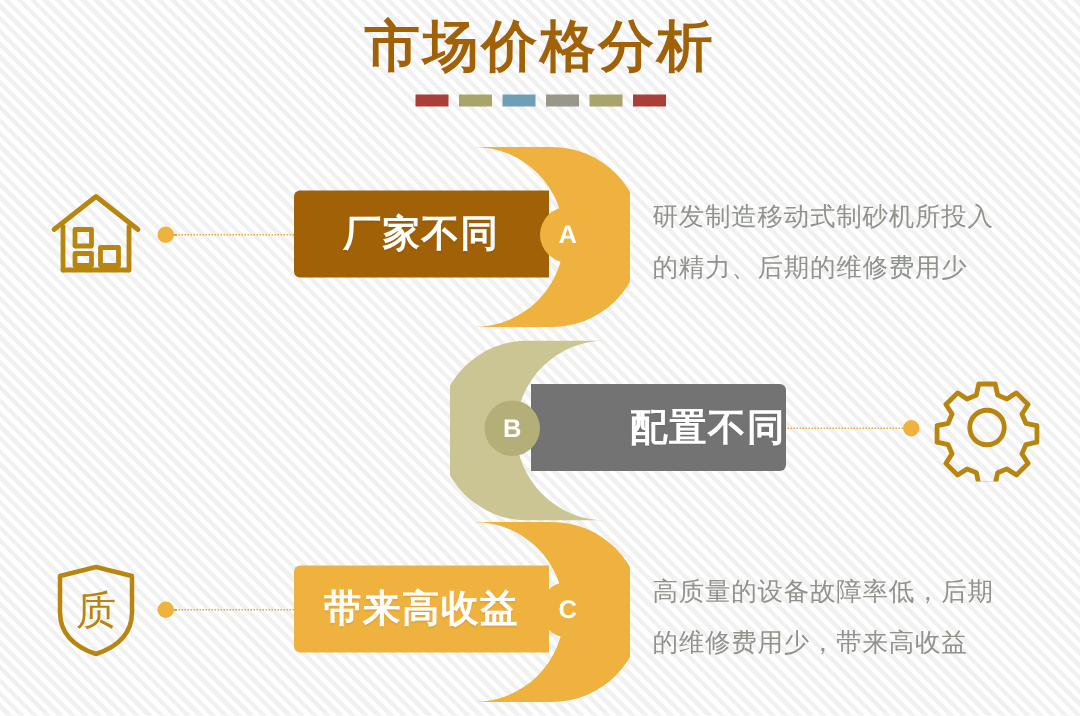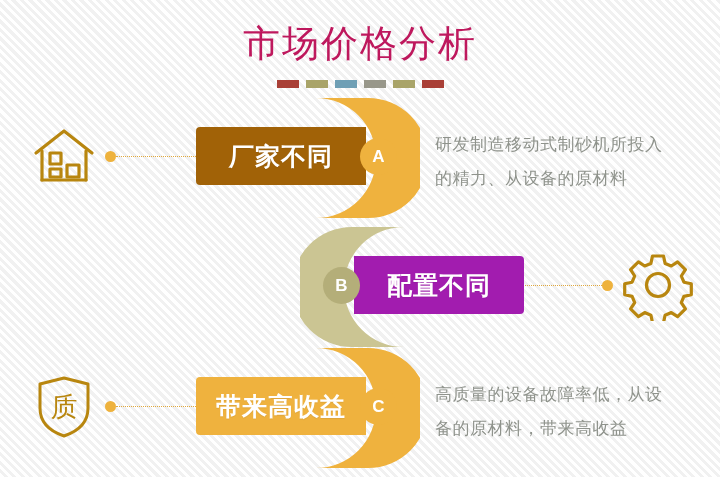--- a/index.html
+++ b/index.html
@@ -30,25 +30,25 @@
   
   .title-wrap {
     position: absolute;
     left: 0;
     top: 8px;
     width: 720px;
     text-align: center;
   }
   .title {
     font-size: 37px;
-    font-weight: normal;
+    font-weight: bold;
     letter-spacing: 2px;
-    color: #be185d;
+    color: #a16207;
     line-height: 46px;
-    margin: 13px;
+    margin: 0;
     white-space: nowrap;
   }
   .dash-row {
     margin-top: 9px;
     display: flex;
     justify-content: center;
     gap: 7px;
   }
   .dash {
     width: 22px;
@@ -159,21 +159,21 @@
   .row-a .connector { left: 105px; width: 105px; }
   .row-a .cluster  { left: 196px; width: 224px; }
   .row-a .bar      { left: 0px; width: 170px; border-radius: 4px 0 0 4px; background: #a16207; }
   .row-a .arc      { left: 116px; }
   .row-a .badge    { left: 164px; background: #efb23e; }
 
   
   .row-b .icon-box { left: 622px; }
   .row-b .connector { left: 508px; width: 105px; flex-direction: row-reverse; }
   .row-b .cluster  { left: 300px; width: 224px; }
-  .row-b .bar      { right: 0px; width: 170px; border-radius: 0 4px 4px 0; background: #a21caf; }
+  .row-b .bar      { right: 0px; width: 170px; border-radius: 0 4px 4px 0; background: #737373; justify-content: flex-end; }
   .row-b .arc      { left: 0px; }
   .row-b .badge    { left: 23px; background: #b4ae79; }
 
   
   .row-c .icon-box { left: 28px; }
   .row-c .connector { left: 105px; width: 105px; }
   .row-c .cluster  { left: 196px; width: 224px; }
   .row-c .bar      { left: 0px; width: 170px; border-radius: 4px 0 0 4px; background: #efb23e; }
   .row-c .arc      { left: 116px; }
   .row-c .badge    { left: 164px; background: #efb23e; }
@@ -227,21 +227,21 @@
         </svg>
       </div>
       <div class="bar">
         <span class="bar-label">厂家不同</span>
       </div>
       <div class="badge">
         <span class="badge-letter">A</span>
       </div>
     </div>
 
-    <p class="para">研发制造移动式制砂机所投入的精力、从设备的原材料</p>
+    <p class="para">研发制造移动式制砂机所投入的精力、后期的维修费用少</p>
   </div>
 
   <div class="row row-b">
 
     <div class="icon-box">
       <svg width="72" height="72" viewBox="0 0 72 72">
         <g fill="none" stroke="#b8860f" stroke-width="3.2" stroke-linejoin="round" stroke-linecap="round">
           <path d="M30.5,7 h11 l1.6,7.4 6.2,2.6 6.3,-4.1 7.8,7.8 -4.1,6.3 2.6,6.2 7.4,1.6 v11 l-7.4,1.6 -2.6,6.2 4.1,6.3 -7.8,7.8 -6.3,-4.1 -6.2,2.6 -1.6,7.4 h-11 l-1.6,-7.4 -6.2,-2.6 -6.3,4.1 -7.8,-7.8 4.1,-6.3 -2.6,-6.2 -7.4,-1.6 v-11 l7.4,-1.6 2.6,-6.2 -4.1,-6.3 7.8,-7.8 6.3,4.1 6.2,-2.6 z"></path>
           <circle cx="36" cy="36" r="11.5"></circle>
         </g>
@@ -290,16 +290,16 @@
         </svg>
       </div>
       <div class="bar">
         <span class="bar-label">带来高收益</span>
       </div>
       <div class="badge">
         <span class="badge-letter">C</span>
       </div>
     </div>
 
-    <p class="para">高质量的设备故障率低，从设备的原材料，带来高收益</p>
+    <p class="para">高质量的设备故障率低，后期的维修费用少，带来高收益</p>
   </div>
 
 </div>
 
 </body></html>

